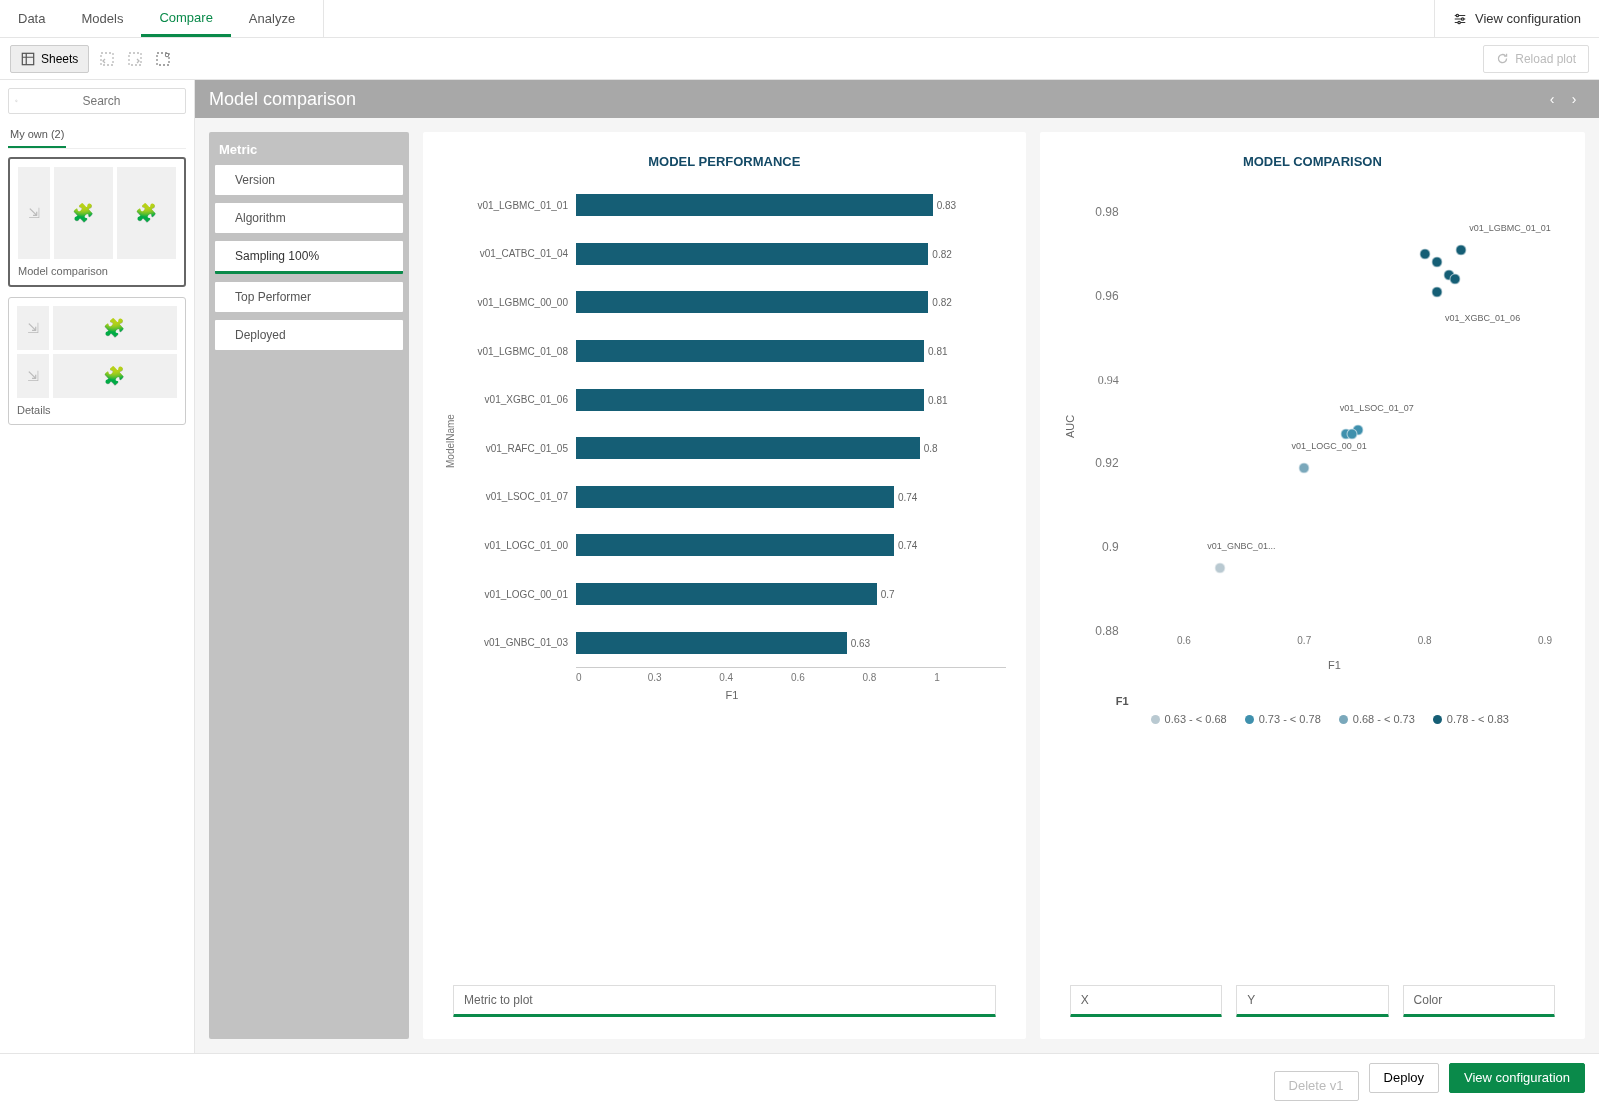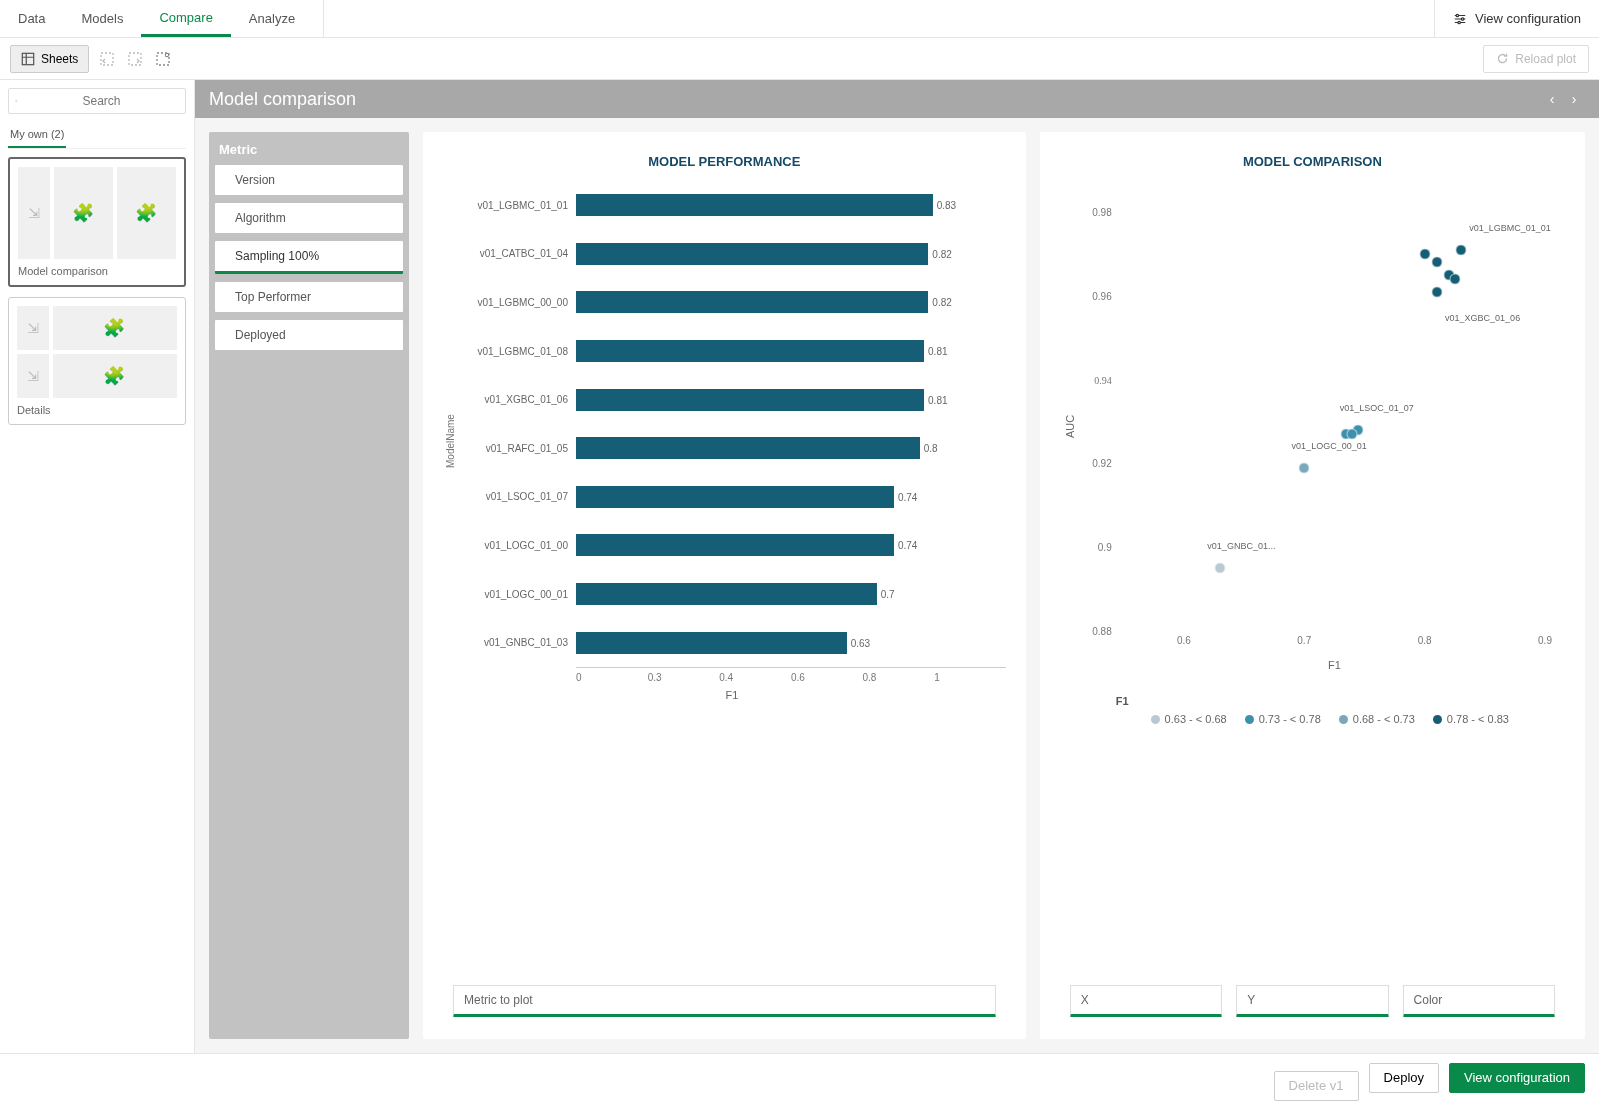--- a/index.html
+++ b/index.html
@@ -79,21 +79,21 @@
   .bar-xlabel { text-align:center; font-size:11px; color:#666; margin-top:6px; }
 
   
   .scatter-wrap { position:relative; height:490px; display:flex; }
   .scatter-ylabel { writing-mode:vertical-rl; transform:rotate(180deg); font-size:11px; color:#666; text-align:center; padding:0 4px;}
   .scatter-frame { flex:1; position:relative; margin-left:4px;}
   .scatter-plot { position:absolute; left:40px; right:20px; top:10px; bottom:40px; }
   .scatter-plot .pt { position:absolute; width:11px; height:11px; border-radius:50%; transform:translate(-50%,-50%); border:1px solid rgba(255,255,255,.6);}
   .scatter-plot .ptlbl { position:absolute; font-size:9px; color:#666; white-space:nowrap; transform:translateY(-50%);}
   .scatter-yaxis { position:absolute; left:0; top:10px; bottom:40px; width:36px; }
-  .scatter-yaxis .yt { position:absolute; right:8px; font-size:10px; color:#777; transform:translateY(-50%);}
+  .scatter-yaxis .yt { position:absolute; right:1px; font-size:12px; color:#777; transform:translateY(-50%);}
   .scatter-xaxis { position:absolute; left:40px; right:20px; bottom:20px; height:16px; }
   .scatter-xaxis .xt { position:absolute; font-size:10px; color:#777; transform:translateX(-50%);}
   .scatter-xlabel { position:absolute; left:40px; right:20px; bottom:0; text-align:center; font-size:11px; color:#666;}
   .legend { display:flex; flex-wrap:wrap; justify-content:center; gap:4px 18px; padding:6px 30px 0; font-size:11px; color:#666; align-items:center;}
   .legend .title { font-weight:600; color:#555; margin-right:4px;}
   .legend .item { display:flex; align-items:center; gap:5px;margin-top:36px;}
   .legend .sw { width:9px; height:9px; border-radius:50%; }
 
   
   .footer { height:48px; border-top:1px solid #e5e5e5; display:flex; align-items:center; justify-content:flex-end; padding:0 14px; gap:10px; background:#fff;}

